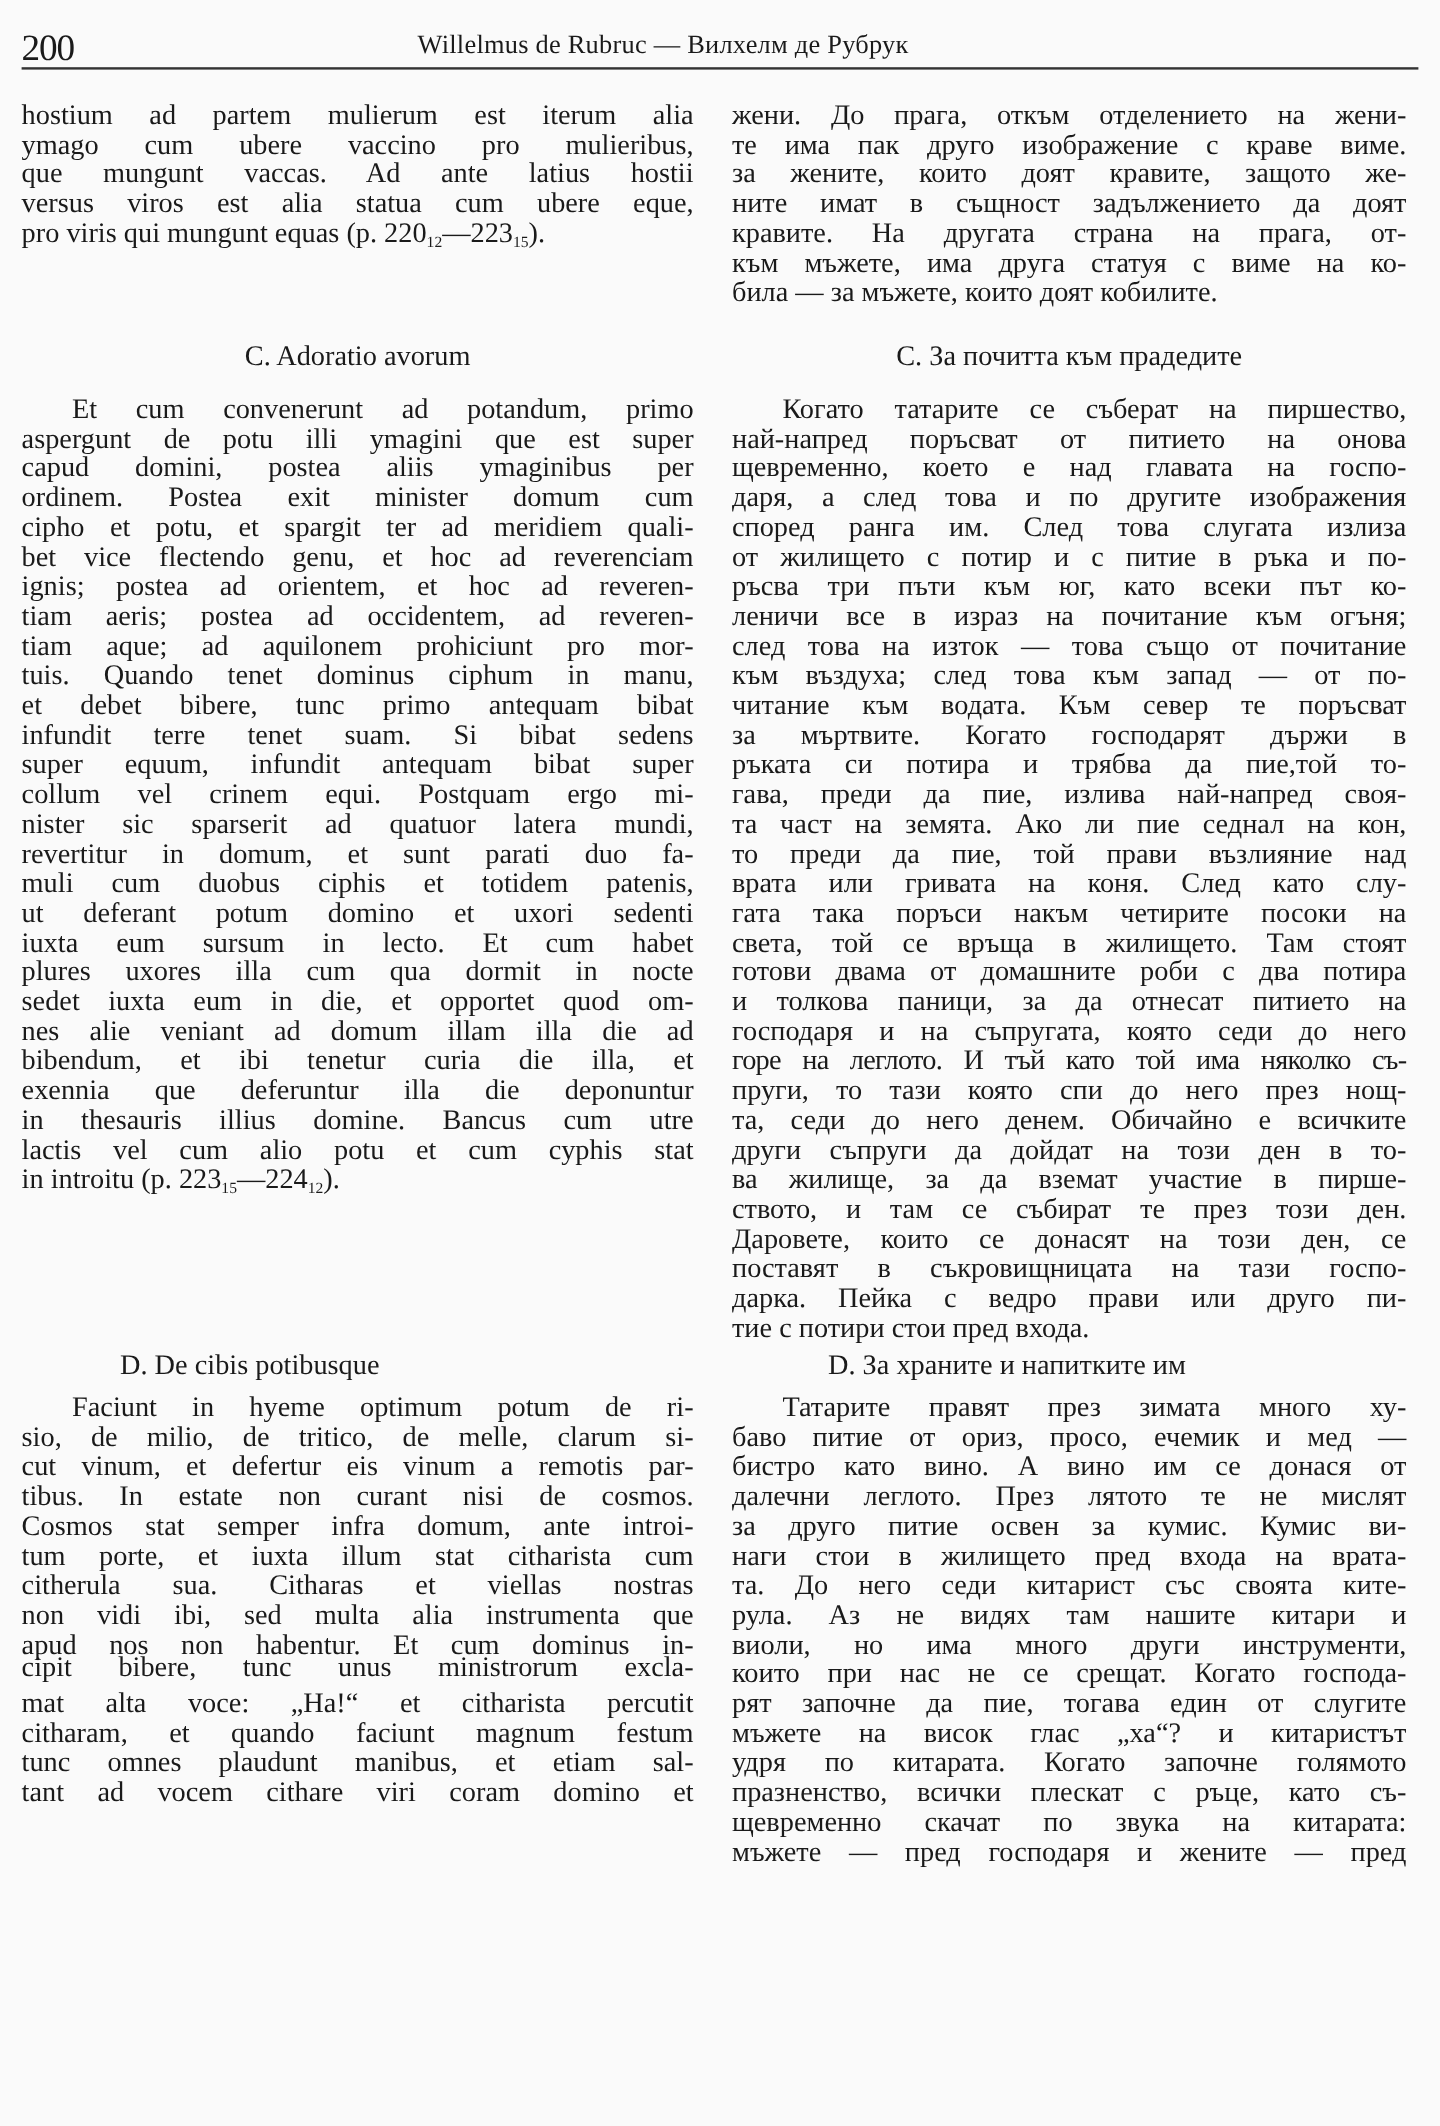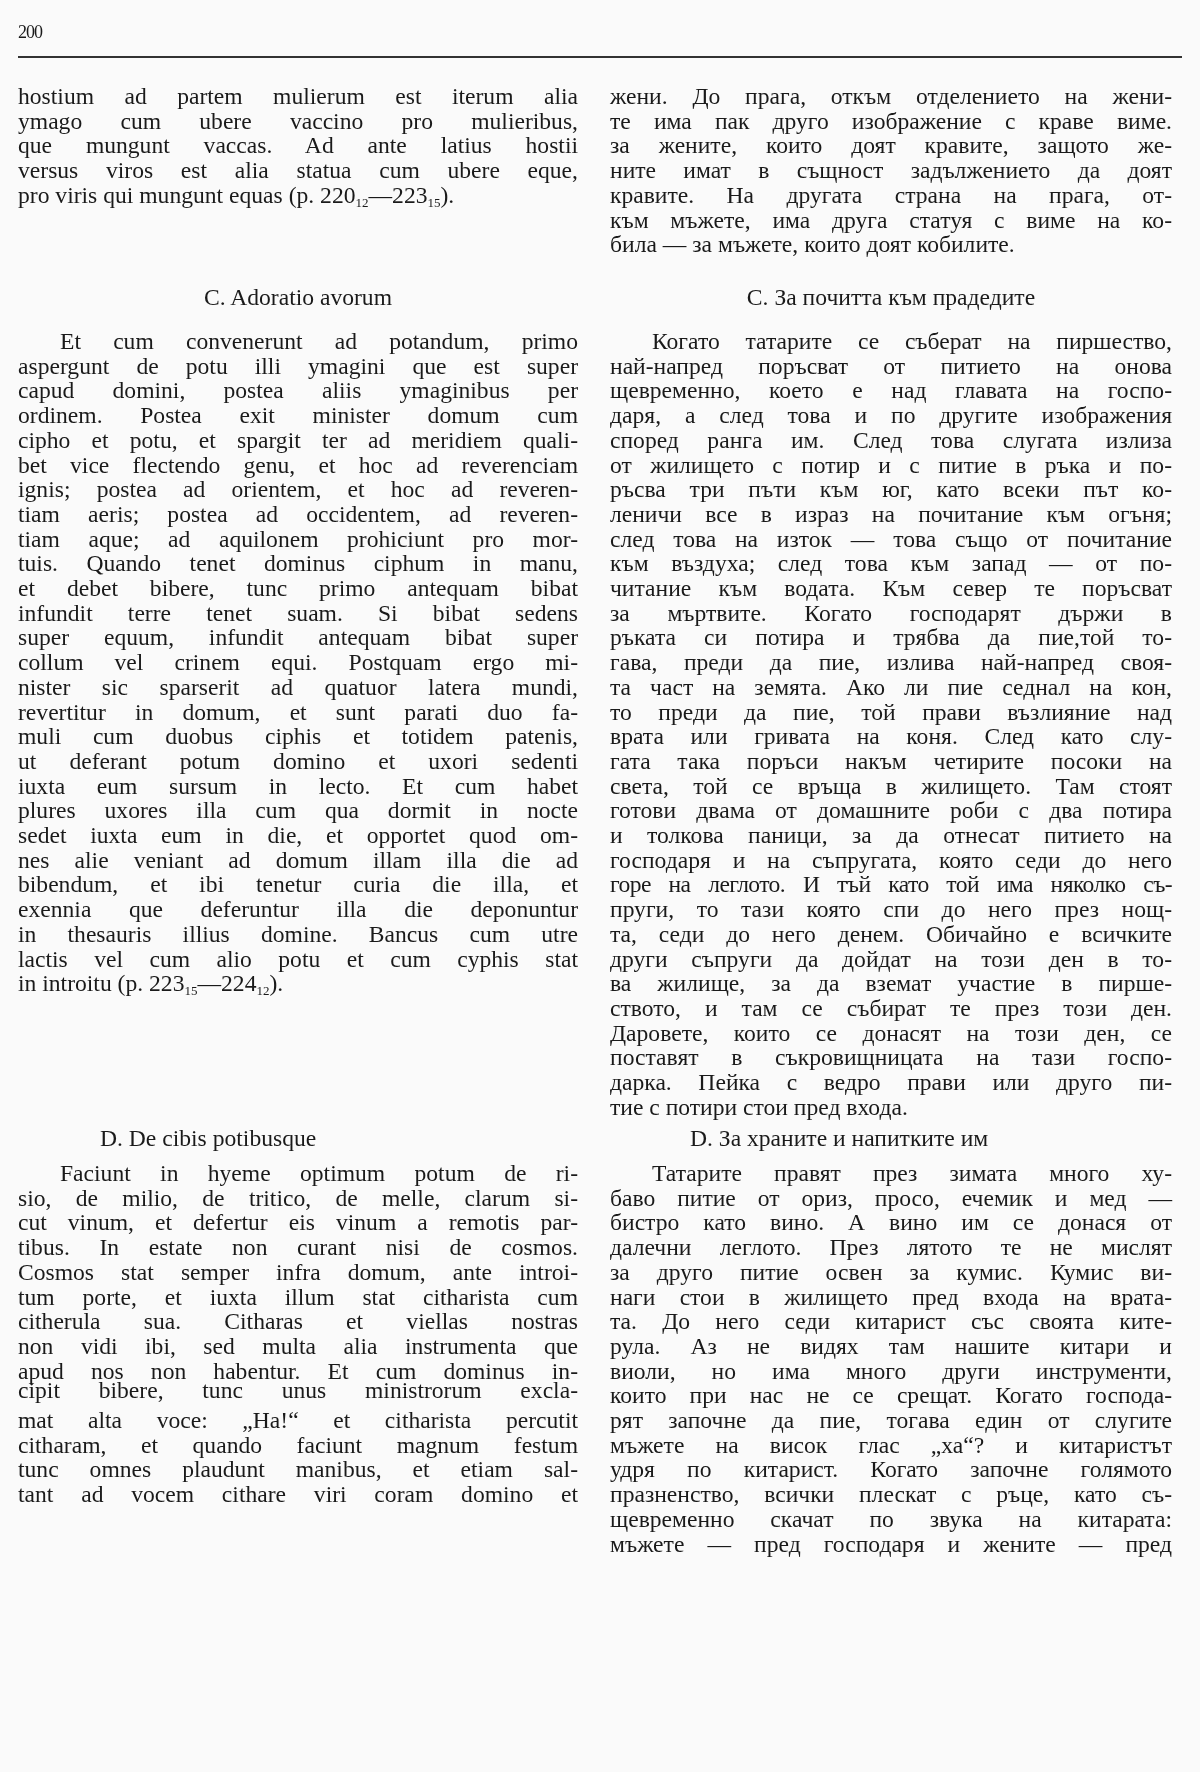--- a/index.html
+++ b/index.html
@@ -1,21 +1,21 @@
 <!DOCTYPE html>
 <html><head>
 <meta charset="utf-8">
 <style>
   html, body { margin: 0; padding: 0; }
   body {
     width: 1200px; height: 1772px; background: #fafafa; position: relative; overflow: hidden;
     font-family: "Liberation Serif", "DejaVu Serif", serif; color: #1a1a1a;
   }
   .header { position: absolute; left: 18px; top: 18px; width: 1164px; height: 40px; }
-  .page-num { position: absolute; left: 0; top: 4px; font-size: 18px; letter-spacing: -1px; }
+  .page-num { position: absolute; left: 0; top: 4px; font-size: 31px; letter-spacing: -1px; }
   .running-title { position: absolute; left: 330px; top: 6px; font-size: 22px; letter-spacing: 0.2px; }
   .rule { position: absolute; left: 18px; top: 56px; width: 1164px; height: 2px; background: #333; }
   .col { position: absolute; width: 560px; }
   .col.left { left: 18px; }
   .col.right { left: 610px; width: 562px; }
   .line {
     position: absolute; left: 0; width: 100%; height: 24px;
     font-size: 23.6px; line-height: 24px; white-space: nowrap;
     text-align: justify; text-align-last: justify;
   }
@@ -25,20 +25,21 @@
     position: absolute; left: 0; width: 100%; text-align: center;
     font-size: 23.6px; line-height: 24px; white-space: nowrap;
   }
   sub { font-size: 13px; vertical-align: -4px; line-height: 0; }
 </style>
 </head>
 <body>
 
 <div class="header">
   <span class="page-num">200</span>
+  <span class="running-title">Willelmus de Rubruc — Вилхелм де Рубрук</span>
 </div>
 <div class="rule"></div>
 
 <div class="col left" style="top:84px;">
   <div>
     <div class="line" style="top:0px">hostium ad partem mulierum est iterum alia</div>
     <div class="line" style="top:24.7px">ymago cum ubere vaccino pro mulieribus,</div>
     <div class="line" style="top:49.4px">que mungunt vaccas. Ad ante latius hostii</div>
     <div class="line" style="top:74.1px">versus viros est alia statua cum ubere eque,</div>
     <div class="line last" style="top:98.8px"><span>pro viris qui mungunt equas (p. 220</span><sub>12</sub><span>—223</span><sub>15</sub><span>).</span></div>
@@ -152,18 +153,18 @@
     <div class="line" style="top:49.4px">бистро като вино. А вино им се донася от</div>
     <div class="line" style="top:74.1px">далечни леглото. През лятото те не мислят</div>
     <div class="line" style="top:98.8px">за друго питие освен за кумис. Кумис ви-</div>
     <div class="line" style="top:123.5px">наги стои в жилището пред входа на врата-</div>
     <div class="line" style="top:148.2px">та. До него седи китарист със своята ките-</div>
     <div class="line" style="top:172.9px">рула. Аз не видях там нашите китари и</div>
     <div class="line" style="top:197.6px">виоли, но има много други инструменти,</div>
     <div class="line" style="top:222.3px">които при нас не се срещат. Когато господа-</div>
     <div class="line" style="top:247px">рят започне да пие, тогава един от слугите</div>
     <div class="line" style="top:271.7px">мъжете на висок глас „ха“? и китаристът</div>
-    <div class="line" style="top:296.4px">удря по китарист. Когато започне голямото</div>
+    <div class="line" style="top:296.4px">удря по китарата. Когато започне голямото</div>
     <div class="line" style="top:321.1px">празненство, всички плескат с ръце, като съ-</div>
     <div class="line" style="top:345.8px">щевременно скачат по звука на китарата:</div>
     <div class="line" style="top:370.5px">мъжете — пред господаря и жените — пред</div>
   </div>
 </div>
 
 </body></html>

